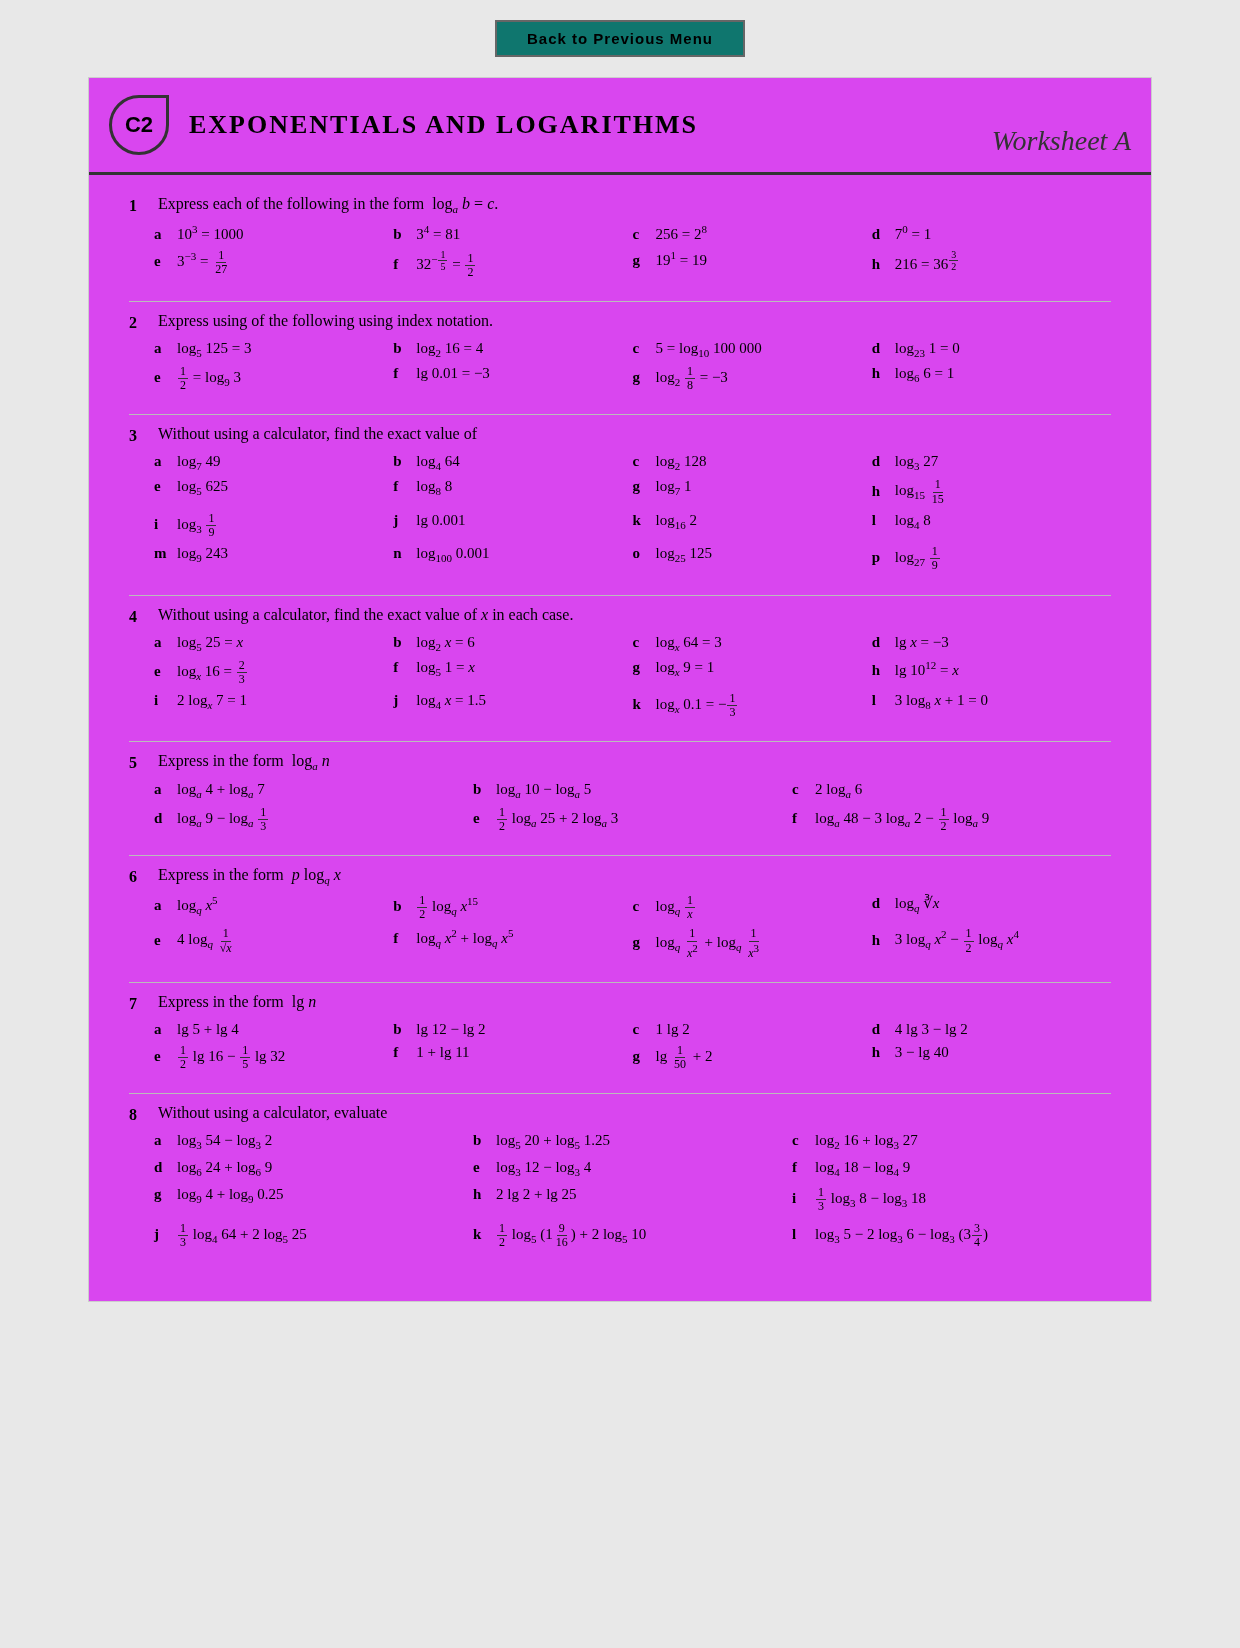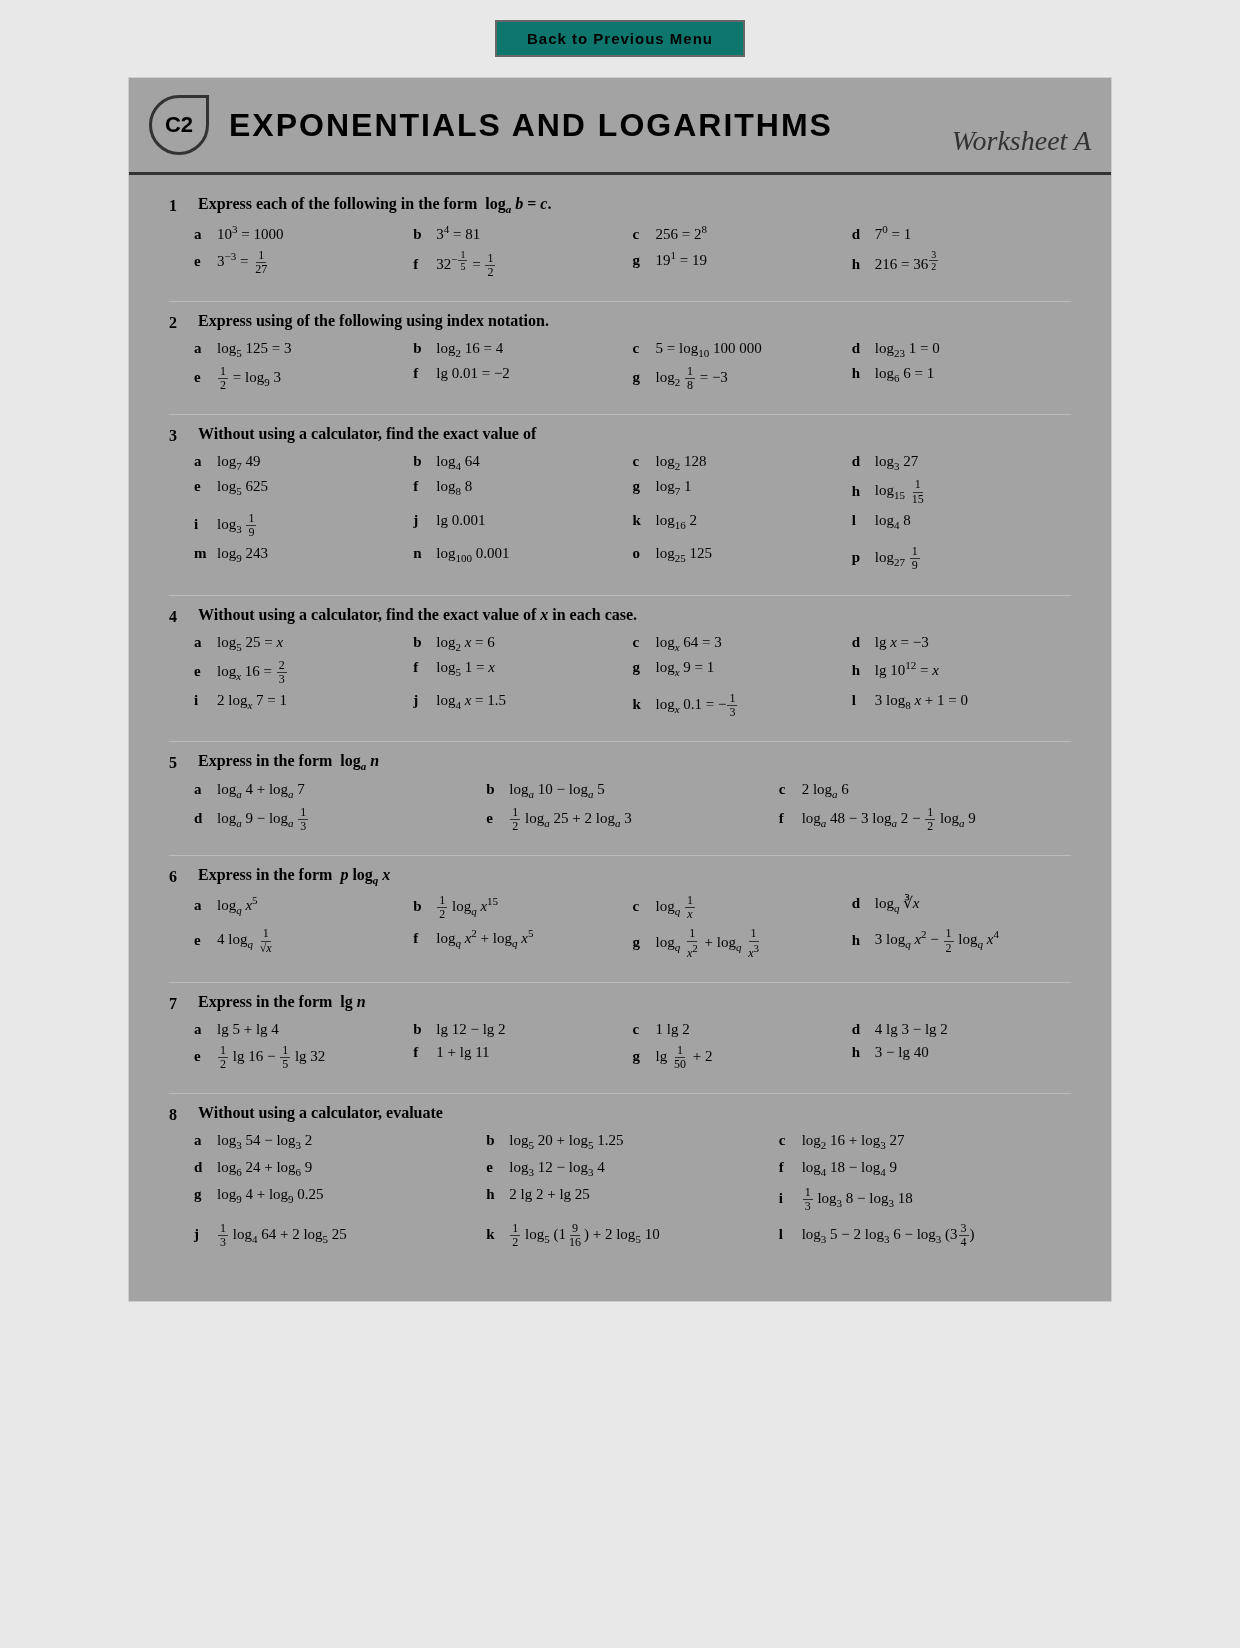--- a/index.html
+++ b/index.html
@@ -23,22 +23,22 @@
       border: 2px solid #666;
       background: #0f766e;
       padding: 8px 30px;
       font-size: 15px;
       font-weight: bold;
       cursor: pointer;
       letter-spacing: 1px;
       font-family: Arial, sans-serif;
     }
     .worksheet-container {
-      background: #a3a3a3;
-      width: 984px;
+      background: #d946ef;
+      width: 1064px;
       padding: 0;
       border: 1px solid #ccc;
     }
     .header {
       display: flex;
       align-items: center;
       border-bottom: 3px solid #333;
       padding: 15px 20px;
       position: relative;
     }
@@ -50,23 +50,23 @@
       height: 60px;
       border: 3px solid #333;
       border-radius: 50% 0 50% 50%;
       font-size: 22px;
       font-weight: bold;
       font-family: Arial, sans-serif;
       margin-right: 20px;
       flex-shrink: 0;
     }
     .header-title {
-      font-size: 32px;
+      font-size: 26px;
       font-weight: bold;
-      font-family: Liberation Sans, sans-serif;
+      font-family: Liberation Serif, serif;
       letter-spacing: 2px;
       flex: 1;
     }
     .worksheet-label {
       font-family: 'Times New Roman', serif;
       font-style: italic;
       font-size: 28px;
       color: #333;
       margin-top: 32px;
     }
@@ -81,21 +81,20 @@
       font-size: 16px;
       display: inline-block;
       width: 25px;
       vertical-align: top;
       margin-top: 2px;
     }
     .question-text {
       display: inline-block;
       font-size: 16px;
       width: calc(100% - 30px);
-      font-weight: bold;
     }
     .parts-grid {
       display: grid;
       margin-top: 8px;
       margin-left: 25px;
       row-gap: 6px;
     }
     .parts-grid-4 { grid-template-columns: 1fr 1fr 1fr 1fr; }
     .part {
       font-size: 15px;
@@ -221,21 +220,21 @@
           </div>
         <div class="part">
             <span class="part-label">e</span>
             <span class="part-content"><span class="frac">
                 <span class="num">1</span>
                 <span class="den">2</span>
               </span> = log<sub>9</sub> 3</span>
           </div>
         <div class="part">
             <span class="part-label">f</span>
-            <span class="part-content">lg 0.01 = −2</span>
+            <span class="part-content">lg 0.01 = −3</span>
           </div>
         <div class="part">
             <span class="part-label">g</span>
             <span class="part-content">log<sub>2</sub> <span class="frac">
                 <span class="num">1</span>
                 <span class="den">8</span>
               </span> = −3</span>
           </div>
         <div class="part">
             <span class="part-label">h</span>

